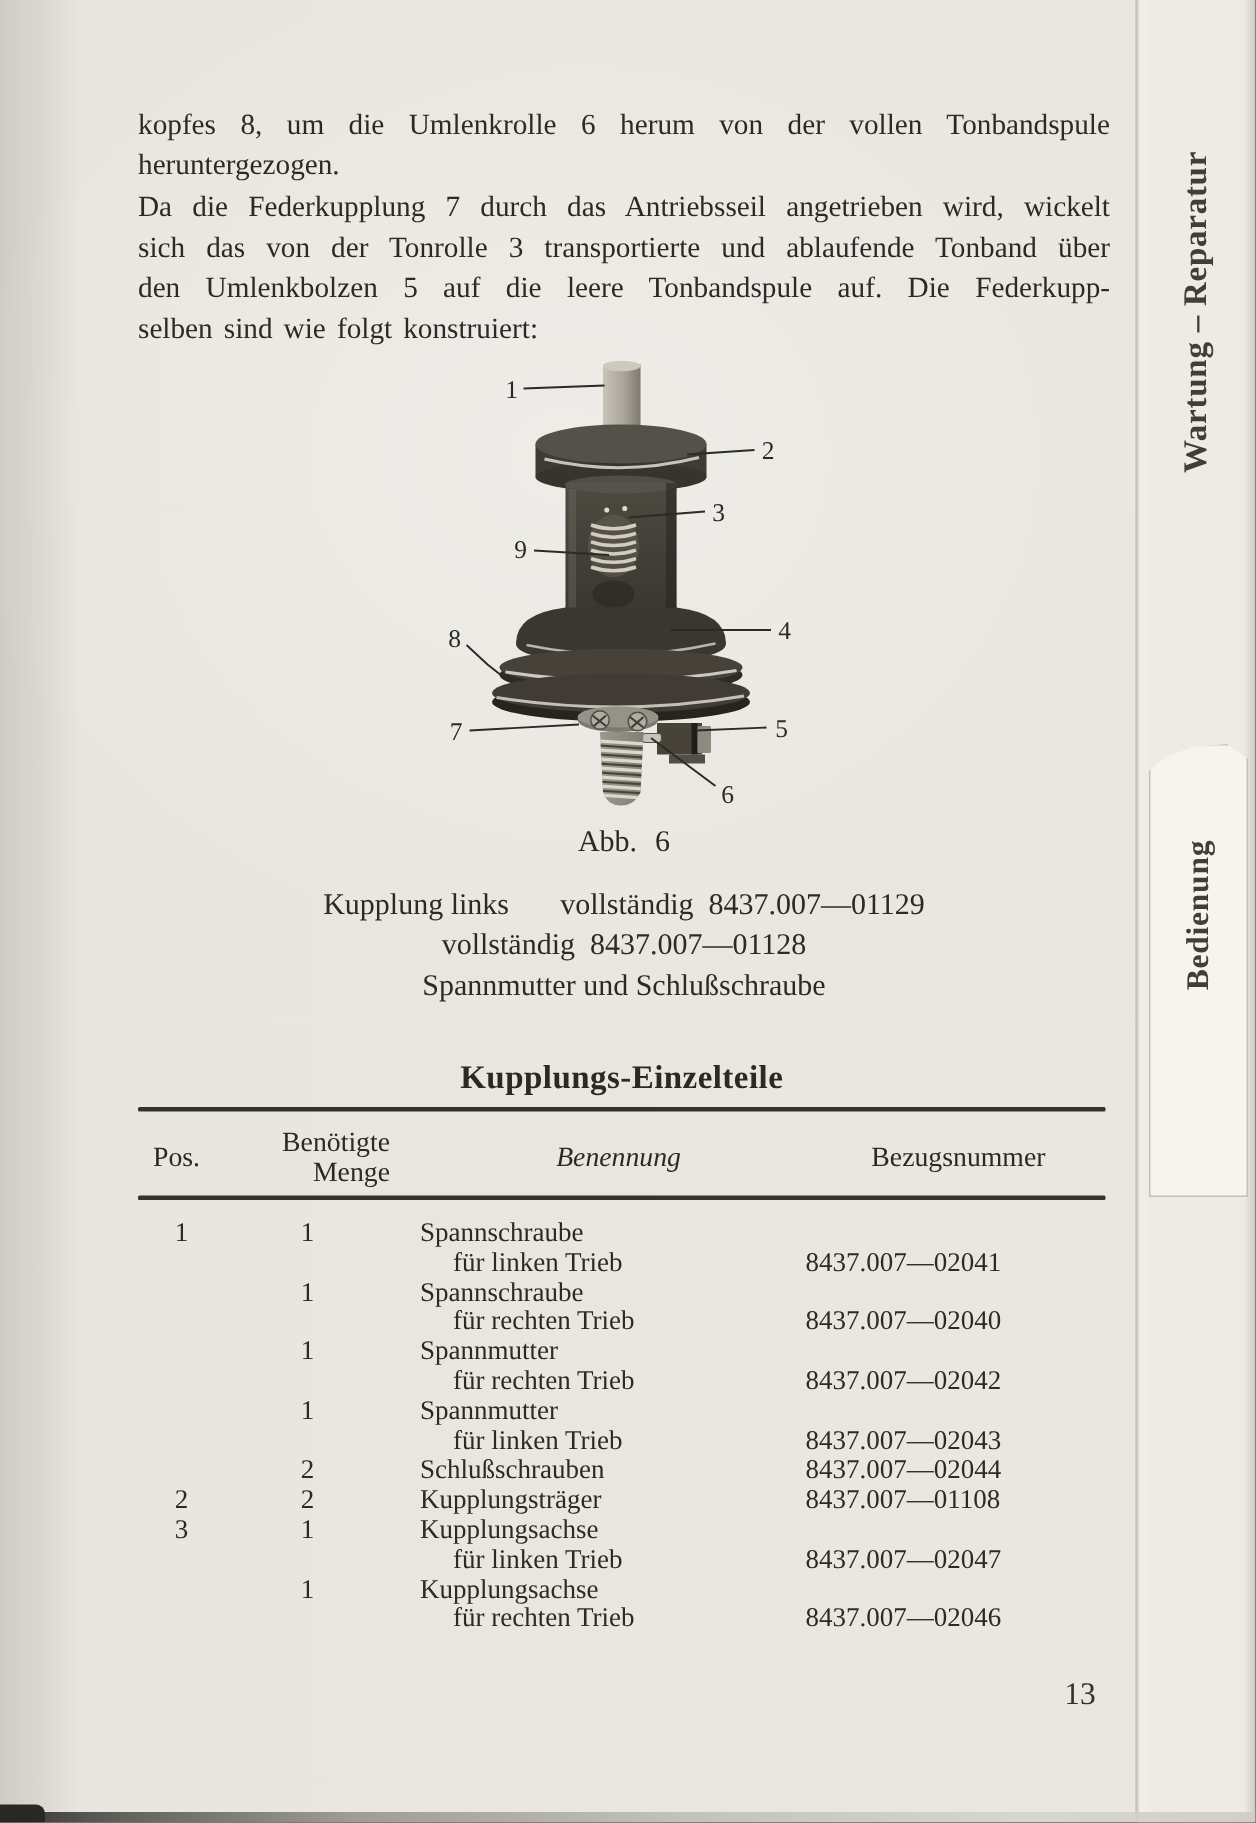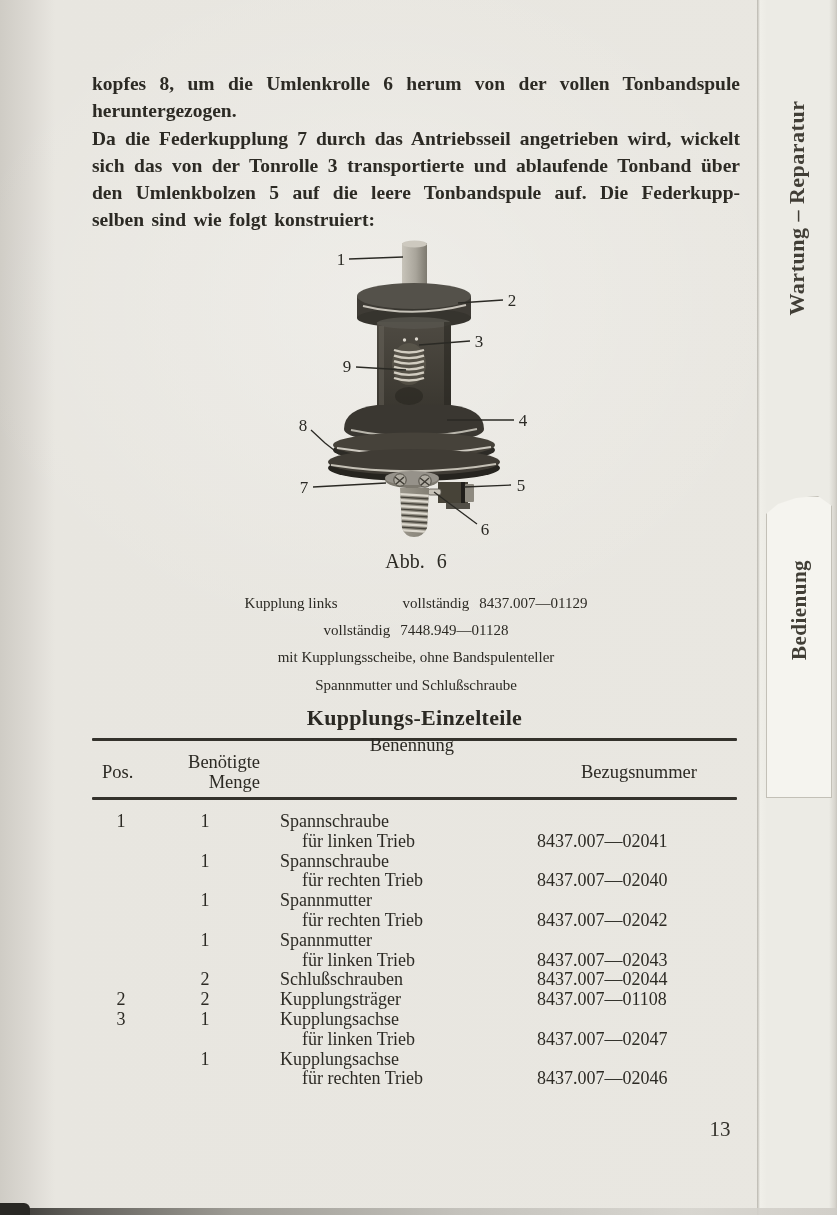--- a/index.html
+++ b/index.html
@@ -13,42 +13,42 @@
   .right-strip{position:absolute; top:0; right:0; width:80px; height:1215px;
         background:linear-gradient(90deg,#b9b6ae 0px,#f0efe9 3px,#ecebe5 10px,#ecebe5 72px,#d8d5ce 78px,#c9c6bf 80px);}
   .side-tab-text{position:absolute; transform-origin:center; transform:translate(-50%,-50%) rotate(-90deg);
         white-space:nowrap; font-weight:bold; font-size:22px; color:#413e36; letter-spacing:.5px;}
   .bedienung-tab{position:absolute; left:766px; top:496px; width:64px; height:300px;
         background:#f5f4ef; border:1px solid #c3c0b7; box-shadow:0 1px 2px rgba(90,88,80,.25);
         clip-path:polygon(0 18px,12px 8px,30px 2px,52px 0,100% 10px,100% 100%,0 100%);}
   
   .bodytext{position:absolute; left:92px; top:70px; width:648px; font-size:19.5px;
         line-height:27.3px; word-spacing:2.5px; color:#2c2a24;}
-  .line{text-align:justify; text-align-last:justify;font-weight:bold;}
+  .line{text-align:justify; text-align-last:justify;}
   .line.end{text-align:left; text-align-last:left;}
   
   .fig-svg{position:absolute; left:295px; top:236px;}
   .co-label{font-family:"Liberation Serif",serif; font-size:17px; fill:#2b2a25;}
   .fig-caption{position:absolute; left:92px; top:550px; width:648px; text-align:center;
         font-size:20px; word-spacing:7px; color:#2c2a24;}
-  .fig-notes{position:absolute; left:92px; top:590px; width:648px; font-size:15px;
+  .fig-notes{position:absolute; left:92px; top:590px; width:648px; font-size:20px;
         line-height:27.2px; color:#2c2a24;}
   .note-row{display:flex; justify-content:center;}
   .note-row .nr-left{width:158px; text-align:left;}
   .note-row .nr-mid{margin-right:10px;}
   .note-center{text-align:center;}
   
   .tbl-title{position:absolute; left:92px; top:705px; width:645px; text-align:center;
         font-size:22px; font-weight:bold; color:#2b2923; letter-spacing:.3px;}
   .rule{position:absolute; left:92px; width:645px; height:2.6px; background:#34322c; border-radius:1px;}
   .rule1{top:738px;} .rule2{top:797px;}
   .th{position:absolute; font-size:18.5px; color:#2c2a24; text-align:right;}
   .th-pos{left:96px; top:762px; width:60px; text-align:left; padding-left:6px;}
   .th-qty{left:150px; top:752px; width:110px; line-height:20px;}
-  .th-name{left:274px; top:735px; width:180px;}
+  .th-name{left:274px; top:762px; width:180px;font-style:italic;}
   .th-num{left:517px; top:762px; width:180px;}
   .rows{position:absolute; left:92px; top:812px; width:645px; font-size:18px; color:#2c2a24;}
   .tline{position:relative; height:19.8px; line-height:19.8px;}
   .c-pos{position:absolute; left:4px; width:50px; text-align:center;}
   .c-qty{position:absolute; left:88px; width:50px; text-align:center;}
   .c-name{position:absolute; left:188px; white-space:nowrap;}
   .c-name.sub{left:210px;}
   .c-num{position:absolute; left:445px; white-space:nowrap;}
   .page-num{position:absolute; left:695px; top:1117px; width:50px; text-align:center;
         font-size:21px; color:#34322c;}
@@ -204,23 +204,22 @@
   <div class="fig-caption">Abb. 6</div>
 
   <div class="fig-notes">
     <div class="note-row">
       <span class="nr-left">Kupplung links</span>
       <span class="nr-mid">vollständig</span>
       <span class="nr-num">8437.007—01129</span>
     </div>
     <div class="note-row">
       <span class="nr-mid">vollständig</span>
-      <span class="nr-num">7448.949—01128</span>
+      <span class="nr-num">8437.007—01128</span>
     </div>
-    <div class="note-center">mit Kupplungsscheibe, ohne Bandspulenteller</div>
     <div class="note-center">Spannmutter und Schlußschraube</div>
   </div>
 
   <div class="tbl-title">Kupplungs-Einzelteile</div>
   <div class="rule rule1"></div>
   <div class="th th-pos">Pos.</div>
   <div class="th th-qty">
     <div>Benötigte</div>
     <div>Menge</div>
   </div>

